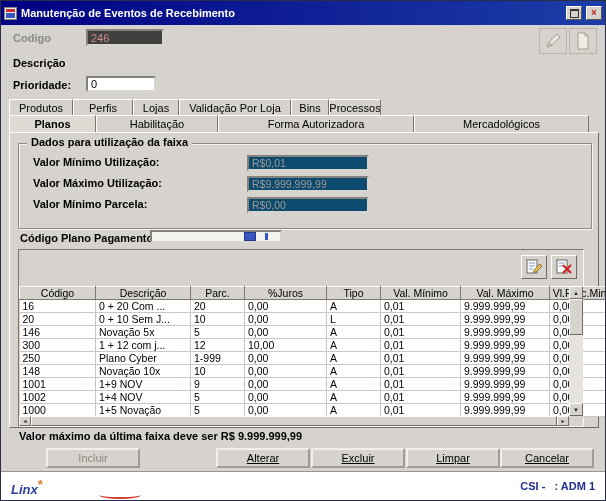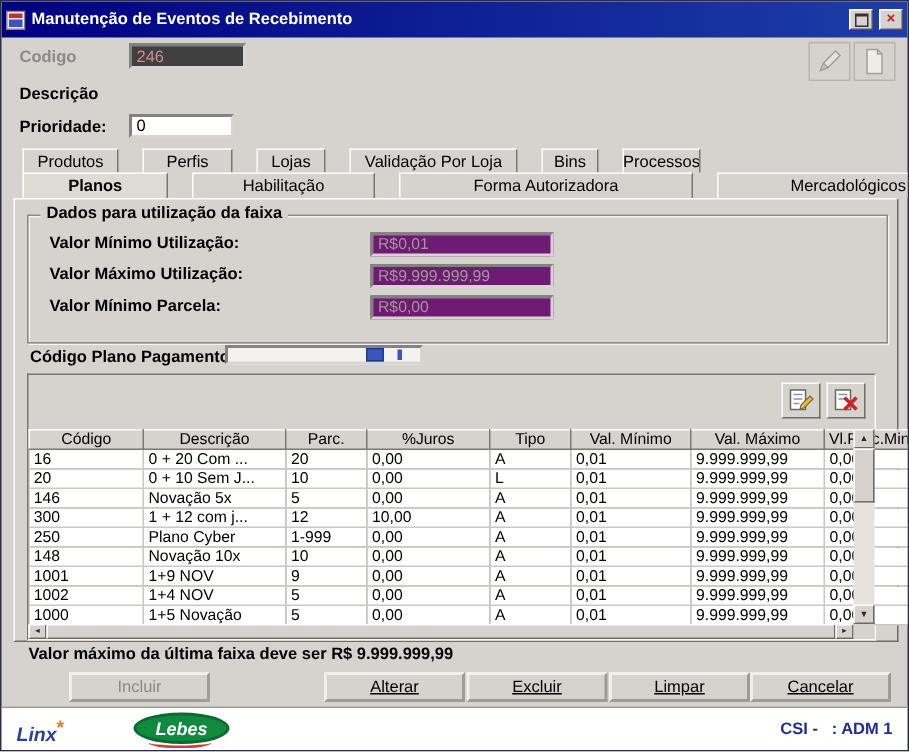--- a/index.html
+++ b/index.html
@@ -22,40 +22,40 @@
   .lbl { position:absolute; font-weight:bold; }
   .lbl.dim { color:#8a8a8a; }
   .field { position:absolute; box-sizing:border-box; border:2px inset #d8d5d0; background:#fff;
            font-size:11px; padding:0 3px; display:flex; align-items:center; overflow:hidden; }
   .field.codigo { background:#404040; color:#d08c8c; }
   .field.descricao { background:#ffffa6; }
   .icon-btn { position:absolute; width:28px; height:26px; border:1px solid #b8b4ac; background:#d6d3ce;
               display:flex; align-items:center; justify-content:center; padding:0; }
 
   
-  .tabrow { position:absolute; left:14px; display:flex;gap:16px; }
+  .tabrow { position:absolute; left:8px; display:flex; }
   .tabrow1 { top:98px; }
   .tabrow2 { top:114px; }
   .tab { box-sizing:border-box; height:16px; background:#d6d3ce; border:1px solid;
          border-color:#ffffff #7a766e #7a766e #ffffff; border-bottom:none;
          display:flex; align-items:center; justify-content:center; white-space:nowrap; overflow:hidden; }
   .tabrow2 .tab { height:17px; }
   .tab.sel { font-weight:bold; background:#dedbd4; }
 
   
   .panel { position:absolute; left:8px; top:131px; width:590px; height:296px; box-sizing:border-box;
            border:1px solid; border-color:#ffffff #6f6b63 #6f6b63 #ffffff; background:#d6d3ce; }
 
   .group { position:absolute; left:8px; top:10px; width:572px; height:84px;
            border:1px solid #8f8b83; box-shadow:inset 1px 1px 0 #f6f4f0, 1px 1px 0 #f6f4f0; }
   .gtitle { position:absolute; top:-8px; left:8px; background:#d6d3ce; padding:0 4px; font-weight:bold; white-space:nowrap; }
   .grow { position:absolute; left:0; height:16px; width:100%; }
   .glabel { position:absolute; left:14px; top:1px; font-weight:bold; white-space:nowrap; }
   .gfield { position:absolute; left:228px; top:0; width:122px; height:16px; box-sizing:border-box;
-            border:2px inset #d8d5d0; background:#701a75; color:#9e9a94; font-size:10.5px;
+            border:2px inset #d8d5d0; background:#0c4a6e; color:#9e9a94; font-size:10.5px;
             padding:0 3px; overflow:hidden; white-space:nowrap; }
 
   .plano-label { position:absolute; left:10px; top:99px; font-weight:bold; }
   .slider { position:absolute; left:140px; top:97px; width:132px; height:13px; box-sizing:border-box;
             border:2px inset #d8d5d0; background:#f4f2ee; }
   .slider .thumb { position:absolute; left:72%; top:0; width:12px; height:100%;
                    background:#3a55c0; border:1px solid #223a8a; box-sizing:border-box; }
   .slider .tick { position:absolute; left:88%; top:1px; width:3px; height:7px; background:#3a55c0; }
 
   
@@ -148,21 +148,21 @@
 
   <div class="tabrow tabrow1">
       <div class="tab" style="width: 64px;">Produtos</div>
       <div class="tab" style="width: 60px;">Perfis</div>
       <div class="tab" style="width: 46px;">Lojas</div>
       <div class="tab" style="width: 112px;">Validação Por Loja</div>
       <div class="tab" style="width: 38px;">Bins</div>
       <div class="tab" style="width: 52px;">Processos</div>
     </div>
   <div class="tabrow tabrow2">
-      <div class="tab sel" style="width: 97px;">Planos</div>
+      <div class="tab sel" style="width: 87px;">Planos</div>
       <div class="tab" style="width: 122px;">Habilitação</div>
       <div class="tab" style="width: 196px;">Forma Autorizadora</div>
       <div class="tab" style="width: 175px;">Mercadológicos</div>
     </div>
 
   <div class="panel">
 
     <div class="group">
       <span class="gtitle">Dados para utilização da faixa</span>
       <div>
@@ -333,20 +333,17 @@
   <div>
       <button class="btn disabled" style="left: 45px;">Incluir</button>
       <button class="btn" style="left: 215px;">Alterar</button>
       <button class="btn" style="left: 310px;">Excluir</button>
       <button class="btn" style="left: 405px;">Limpar</button>
       <button class="btn" style="left: 499px;">Cancelar</button>
     </div>
 
   <div class="footer">
     <span class="linx"><span>Linx</span><span class="linx-star">*</span></span>
-    <span class="lebes">
-        <span>Lebes</span>
-      </span>
     <span class="lebes-swoosh"></span>
     <span class="status">CSI -   : ADM 1</span>
   </div>
 
 </div>
 
 </body></html>

